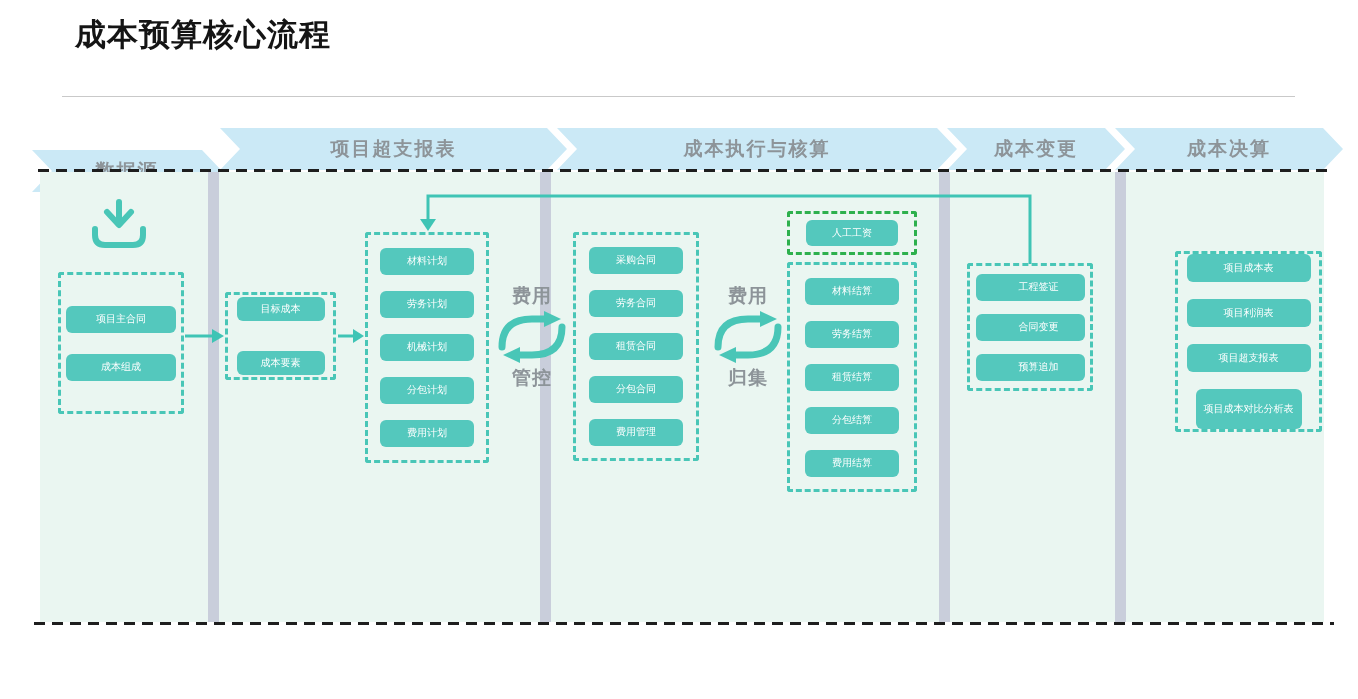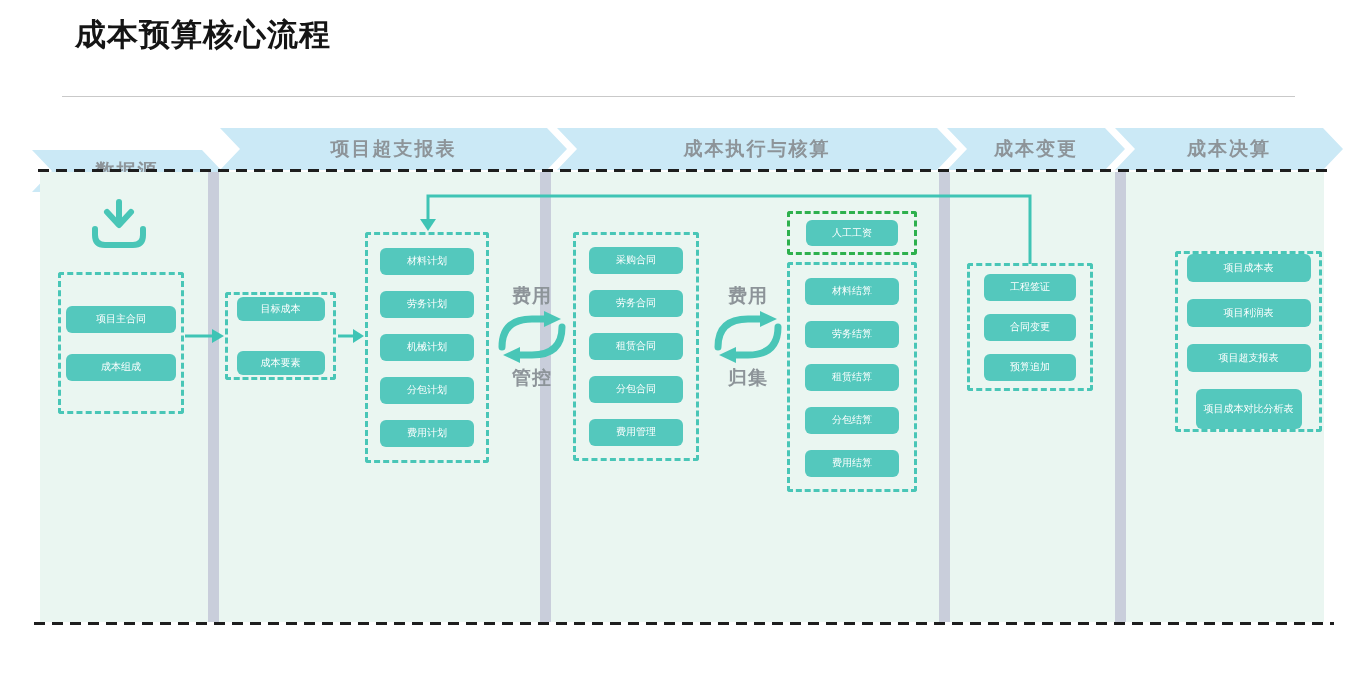--- a/index.html
+++ b/index.html
@@ -56,21 +56,21 @@
 
   .pill{
     background:#54c8bd;color:#ffffff;border-radius:6px;
     display:flex;align-items:center;justify-content:center;
     font-size:10px;line-height:1.25;text-align:center;white-space:nowrap;
   }
   .bx-datasource .pill{width:110px;height:27px;}
   .bx-targets .pill{width:88px;height:24px;}
   .bx-plans .pill,.bx-contracts .pill,.bx-settlements .pill{width:94px;height:27px;}
   .bx-wage .pill{width:92px;height:26px;}
-  .bx-change .pill{width:92px;height:27px;}
+  .bx-change .pill{width:92px;height:27px;padding-left:17px;}
   .bx-reports .pill{width:124px;height:28px;}
   .bx-reports .pill.tall{width:106px;height:40px;white-space:normal;}
 
   
   .cycle{
     position:absolute;width:84px;display:flex;flex-direction:column;align-items:center;top:283px;
   }
   .cycle .clabel{font-size:19px;font-weight:700;color:#8d9499;letter-spacing:1px;}
   .cycle svg{margin:2px 0;}
   .cy1{left:490px;}

